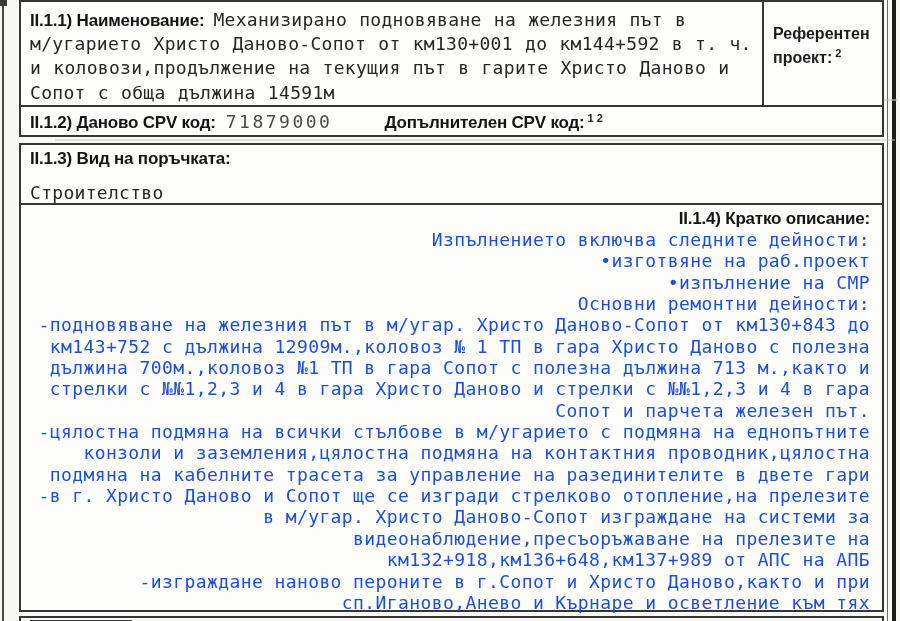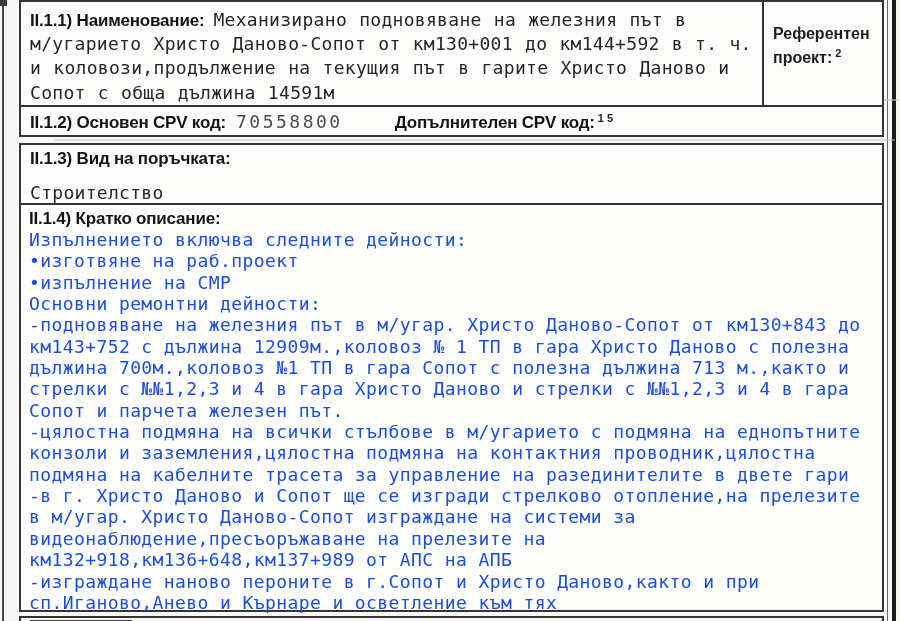--- a/index.html
+++ b/index.html
@@ -52,21 +52,21 @@
   
   .r2-line{position:absolute;left:0;top:0;right:0;padding:4px 0 0 9px;white-space:nowrap;}
   .r2-value{margin-left:10px;letter-spacing:2.5px;color:#4a4a4a;}
   .r2-label2{margin-left:52px;}
 
   
   .r3-inner{padding:4px 9px 0 9px;}
   .r3-value{display:block;margin-top:13px;letter-spacing:0.3px;}
 
   
-  .r4-inner{padding:3px 5px 0 8px;}
+  .r4-inner{padding:3px 12px 0 8px;text-align:right;}
   .r4-label{display:block;line-height:21px;}
   .r4-value{display:block;line-height:21.35px;letter-spacing:0.4px;color:#1d4ed8;}
 
   
   .next-section-fragment{position:absolute;left:9px;top:2px;width:102px;height:3px;background:#3f3f3f;}
 
   
   .streak{position:absolute;height:2px;background:#c2c2c2;opacity:0.6;}
   .streak-1{left:480px;top:99px;width:418px;}
   .streak-2{left:55px;top:139px;width:840px;opacity:0.45;}
@@ -95,21 +95,21 @@
     </div>
     <div class="r1-divider"></div>
     <div class="r1-right">
       <span class="pre">Референтен
 проект:</span><span class="sup">2</span>
     </div>
   </div>
 
   <div class="box box-r2">
     <div class="r2-line">
-      <span class="label">II.1.2) Основен CPV код:</span><span class="mono r2-value">70558800</span><span class="label r2-label2">Допълнителен CPV код:</span><span class="sup">1 5</span>
+      <span class="label">II.1.2) Даново CPV код:</span><span class="mono r2-value">71879000</span><span class="label r2-label2">Допълнителен CPV код:</span><span class="sup">1 2</span>
     </div>
   </div>
 
   <div class="box box-r3">
     <div class="r3-inner">
       <span class="label">II.1.3) Вид на поръчката:</span>
       <span class="mono r3-value">Строителство</span>
     </div>
   </div>
 

